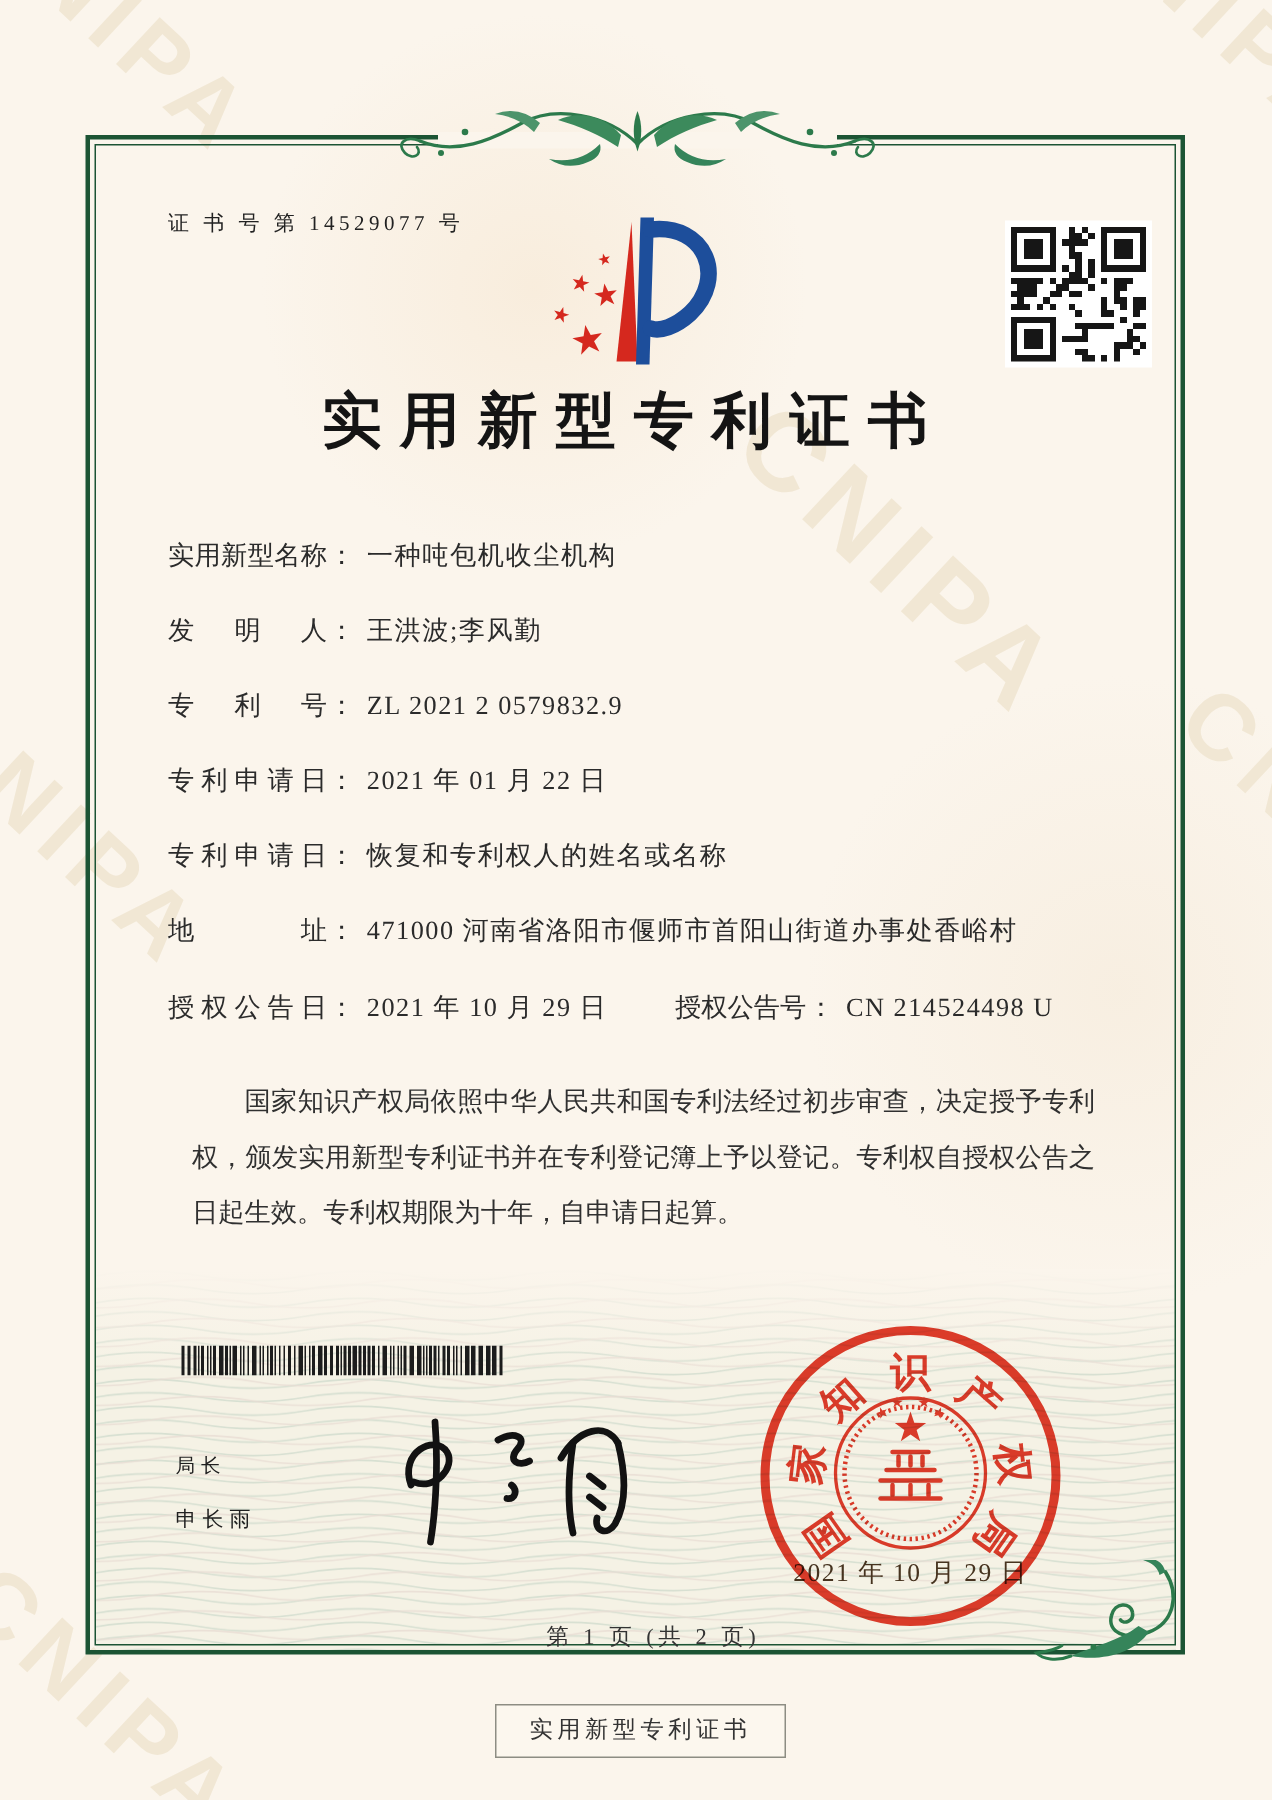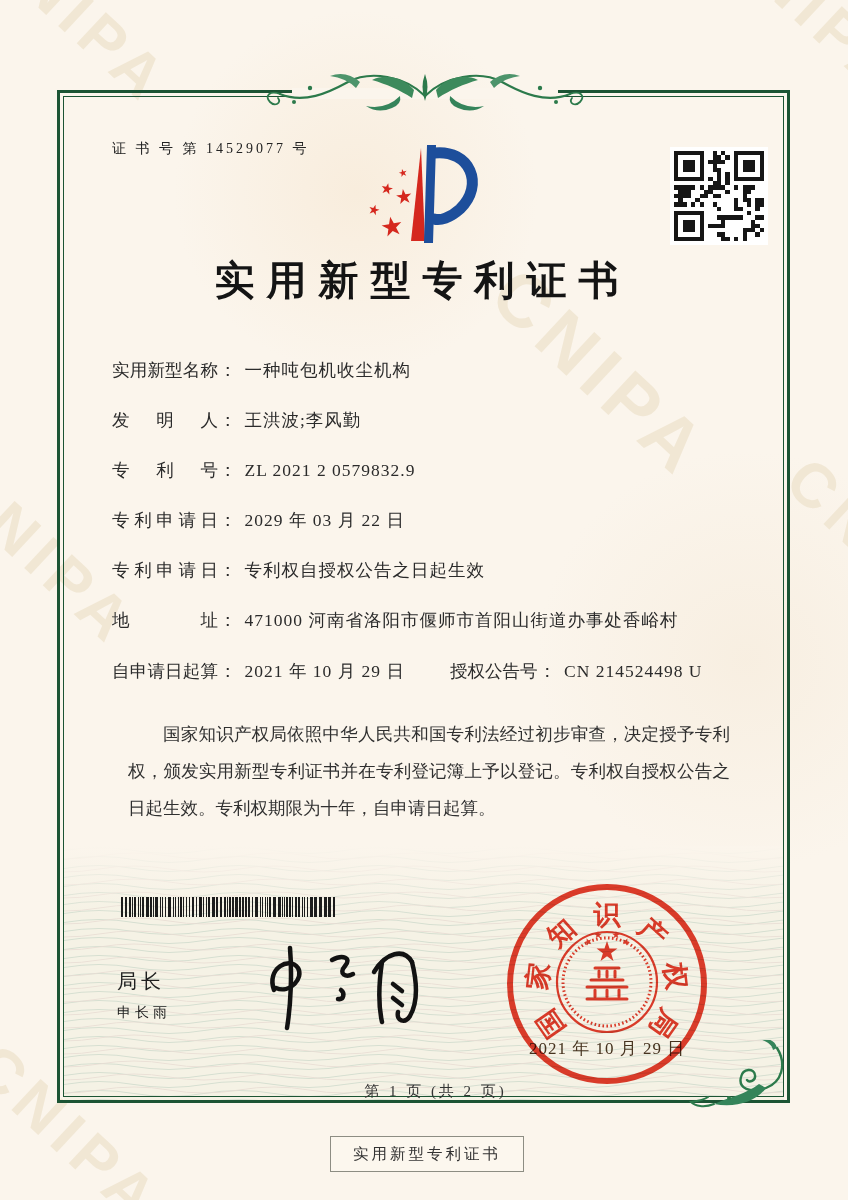--- a/index.html
+++ b/index.html
@@ -47,21 +47,21 @@
   .grant2{position:absolute;left:338px;top:0;white-space:nowrap;}
   .lbl2{display:inline-block;vertical-align:top;}
 
   .paras{position:absolute;left:112px;top:700px;width:634px;font-size:17.5px;line-height:37px;
          text-align:justify;color:#303030;}
   .paras p{margin:16px;text-indent:2em;}
 
   .barcode{position:absolute;left:120px;top:897px;width:218px;height:20px;}
 
   .director-title{position:absolute;left:117px;top:968px;font-family:Liberation Sans, sans-serif;
-                  font-size:20px;letter-spacing:4px;color:#202020;}
+                  font-size:13px;letter-spacing:4px;color:#202020;}
   .director-name{position:absolute;left:117px;top:1004px;font-family:Liberation Mono, monospace;
                  font-size:14px;letter-spacing:4px;color:#202020;}
   .signature{position:absolute;left:246px;top:938px;}
 
   .seal-date{position:absolute;left:503px;top:1037px;width:208px;text-align:center;
              font-size:17px;letter-spacing:1px;color:#46331f;}
   .seal{position:absolute;left:503px;top:880px;mix-blend-mode:multiply;}
   .seal-ch{font-size:27px;font-weight:bold;fill:#e0301e;text-anchor:middle;
            font-family:"Liberation Sans","DejaVu Sans",sans-serif;}
 
@@ -366,30 +366,30 @@
     <div class="frow r0">
       <span class="lbl">实用新型名称</span><span class="colon">：</span><span class="val">一种吨包机收尘机构</span>
     </div>
     <div class="frow r1">
       <span class="lbl">发明人</span><span class="colon">：</span><span class="val">王洪波;李风勤</span>
     </div>
     <div class="frow r2">
       <span class="lbl">专利号</span><span class="colon">：</span><span class="val">ZL 2021 2 0579832.9</span>
     </div>
     <div class="frow r3">
-      <span class="lbl">专利申请日</span><span class="colon">：</span><span class="val">2029 年 03 月 22 日</span>
+      <span class="lbl">专利申请日</span><span class="colon">：</span><span class="val">2021 年 01 月 22 日</span>
     </div>
     <div class="frow r4">
-      <span class="lbl">专利申请日</span><span class="colon">：</span><span class="val">专利权自授权公告之日起生效</span>
+      <span class="lbl">专利申请日</span><span class="colon">：</span><span class="val">恢复和专利权人的姓名或名称</span>
     </div>
     <div class="frow r5">
       <span class="lbl">地址</span><span class="colon">：</span><span class="val">471000 河南省洛阳市偃师市首阳山街道办事处香峪村</span>
     </div>
     <div class="frow r6">
-      <span class="lbl">自申请日起算</span><span class="colon">：</span><span class="val">2021 年 10 月 29 日</span>
+      <span class="lbl">授权公告日</span><span class="colon">：</span><span class="val">2021 年 10 月 29 日</span>
       <span class="grant2">
         <span class="lbl2">授权公告号</span><span class="colon">：</span><span class="val">CN 214524498 U</span>
       </span>
     </div>
   </div>
 
   <div class="paras">
     <p>国家知识产权局依照中华人民共和国专利法经过初步审查，决定授予专利权，颁发实用新型专利证书并在专利登记簿上予以登记。专利权自授权公告之日起生效。专利权期限为十年，自申请日起算。</p>
   </div>
 

